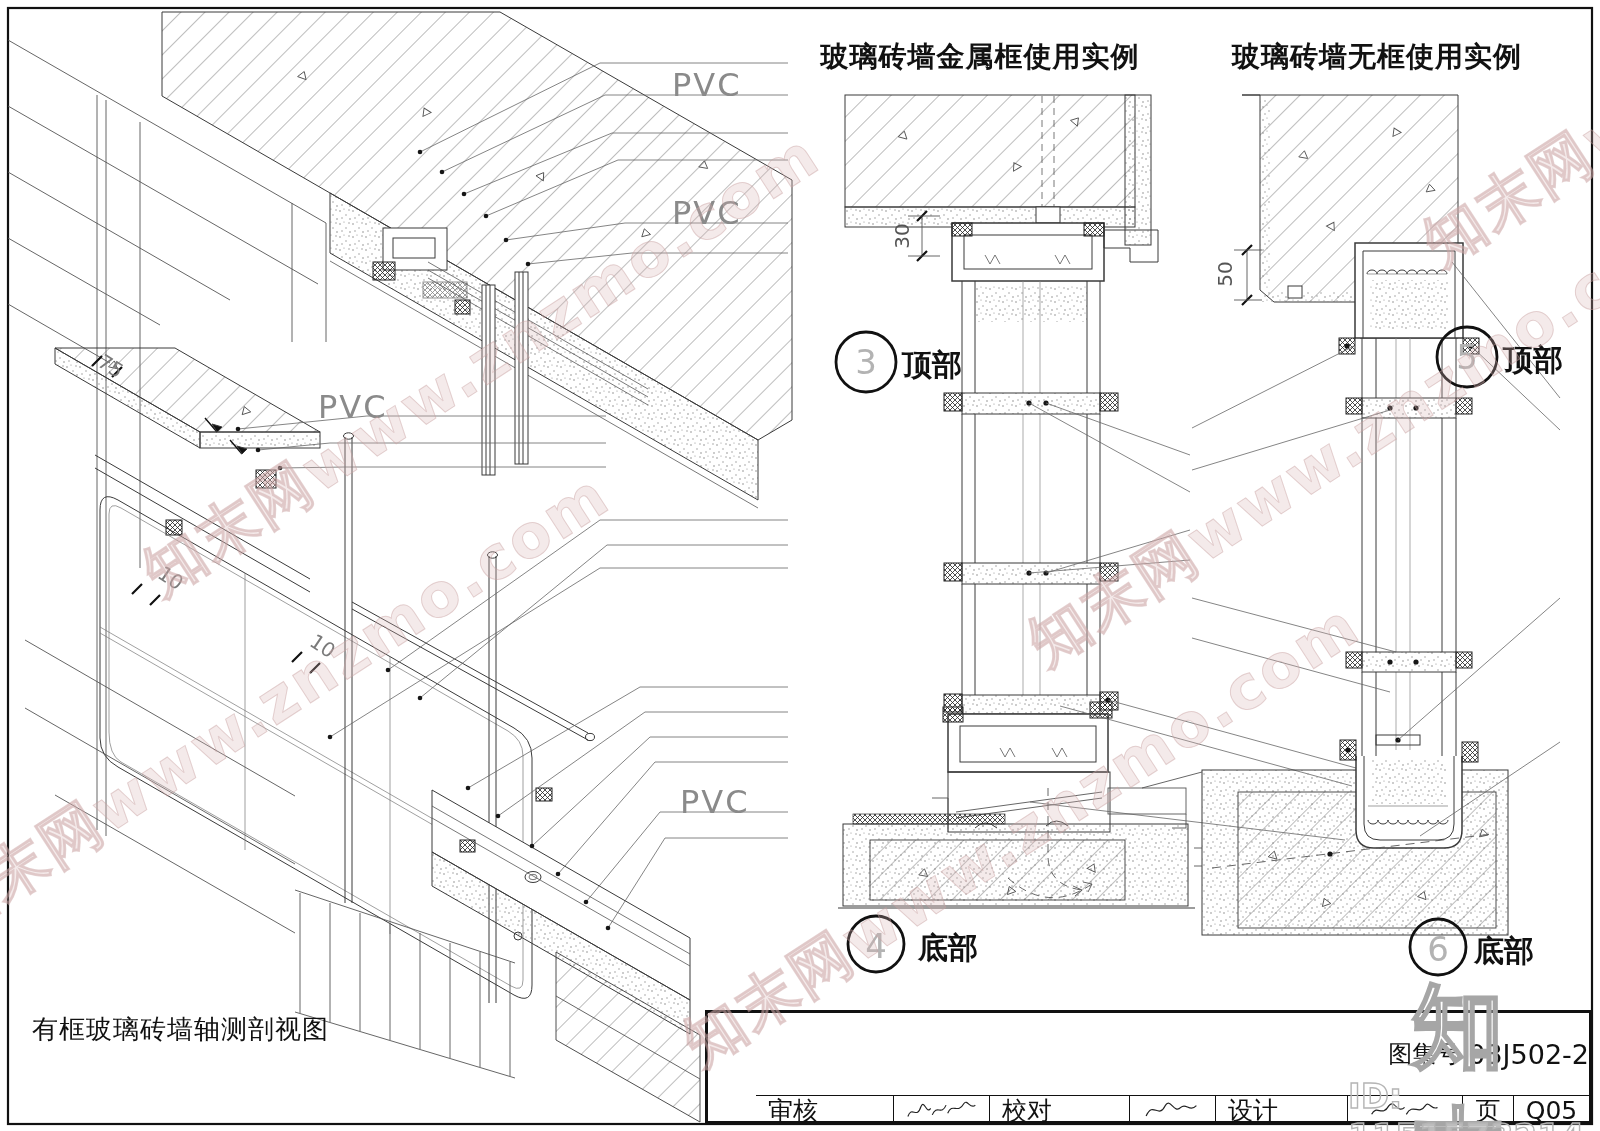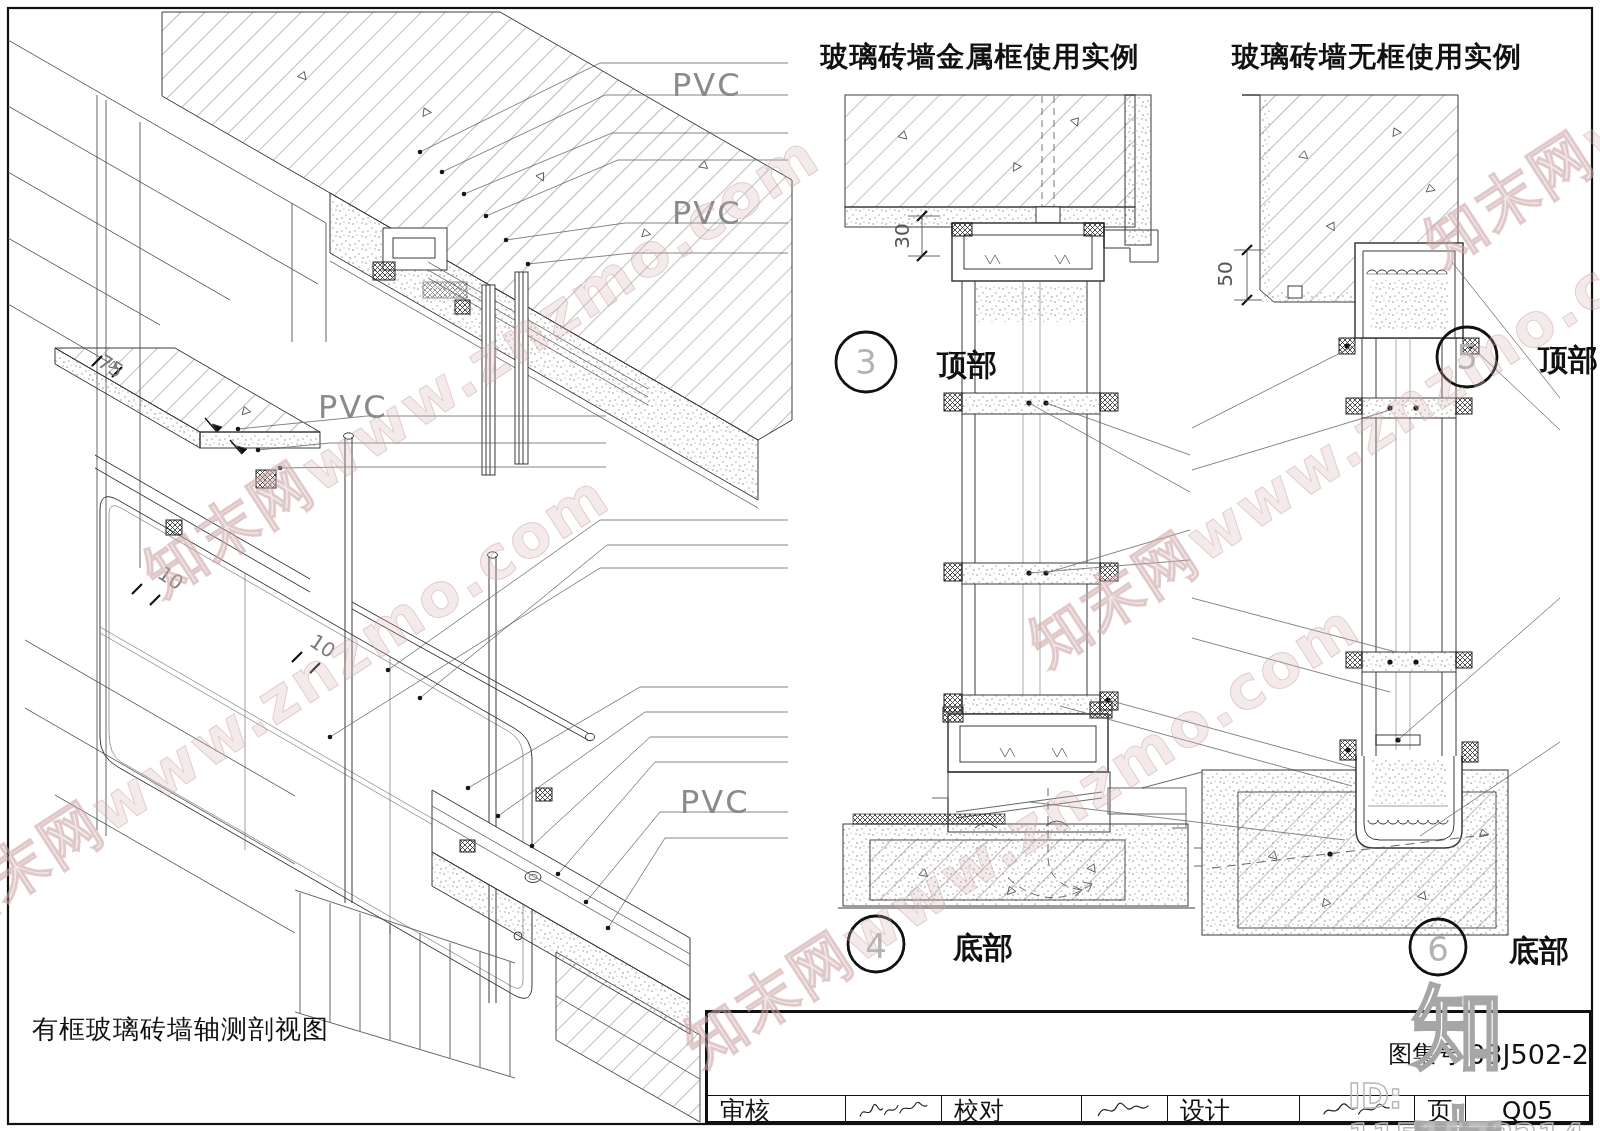--- a/index.html
+++ b/index.html
@@ -6,41 +6,41 @@
   .page{position:relative;width:1600px;height:1131px;background:#fff;overflow:hidden;
         font-family:"DejaVu Sans",sans-serif;color:#111;}
   .abs{position:absolute;}
   .txt{position:absolute;white-space:nowrap;}
   .hdr{font-size:28px;font-weight:600;letter-spacing:1px;transform:translateX(-50%);}
   .cap{font-size:26px;font-weight:500;letter-spacing:1px;}
   .pvc{font-size:32px;color:#8a8a8a;letter-spacing:2px;}
   .dimiso{font-size:20px;color:#7a7a7a;}
   .dimv{font-size:20px;color:#555;width:44px;text-align:center;transform:rotate(-90deg);}
   .cnum{font-size:34px;color:#b3b3b3;width:50px;text-align:center;}
-  .clab{font-size:30px;font-weight:600;margin-left:35px;}
+  .clab{font-size:30px;font-weight:600;}
   
   .wm{pointer-events:none;}
   .wmd{position:absolute;font-size:60px;font-weight:700;letter-spacing:3px;white-space:nowrap;
        color:rgba(214,180,180,0.28);-webkit-text-stroke:1px rgba(199,160,160,0.45);
        transform:rotate(-33deg);transform-origin:0 50%;}
   .wmbrand{position:absolute;font-size:92px;font-weight:700;letter-spacing:6px;
        color:rgba(255,255,255,0.25);-webkit-text-stroke:2.2px #a6a6a6;}
   .wmid{position:absolute;font-size:34px;font-weight:700;
        color:rgba(255,255,255,0.25);-webkit-text-stroke:1.4px #b5b5b5;}
   
   .tblock{position:absolute;left:705px;top:1010px;width:887px;height:114px;
           border:3px solid #111;box-sizing:border-box;background:transparent;}
   .tb-row1{display:flex;height:82px;box-sizing:border-box;}
   .tb-title{flex:0 0 693px;display:flex;align-items:center;justify-content:center;
             border-right:1.5px solid #111;box-sizing:border-box;
             font-size:42px;font-weight:700;letter-spacing:6px;}
   .tb-atlas{flex:1;display:flex;align-items:center;justify-content:flex-end;gap:8px;box-sizing:border-box;}
   .tb-atlas .lab{font-size:24px;}
   .tb-atlas .val{font-size:27px;}
-  .tb-row2{display:flex;height:29px;border-top:1.5px solid #111;box-sizing:border-box;align-items:stretch;}
+  .tb-row2{display:flex;height:29px;border-top:1.5px solid #111;box-sizing:border-box;align-items:stretch;margin-left:48px;}
   .tb-cell{box-sizing:border-box;border-right:1.2px solid #111;display:flex;align-items:center;
            font-size:25px;padding-left:12px;}
   .tb-cell.center{justify-content:center;padding-left:0;}
   .tb-cell:last-child{border-right:none;}
   .sigsvg{display:block;margin:auto;}
 </style>
 </head>
 <body>
 
 <div class="page">

